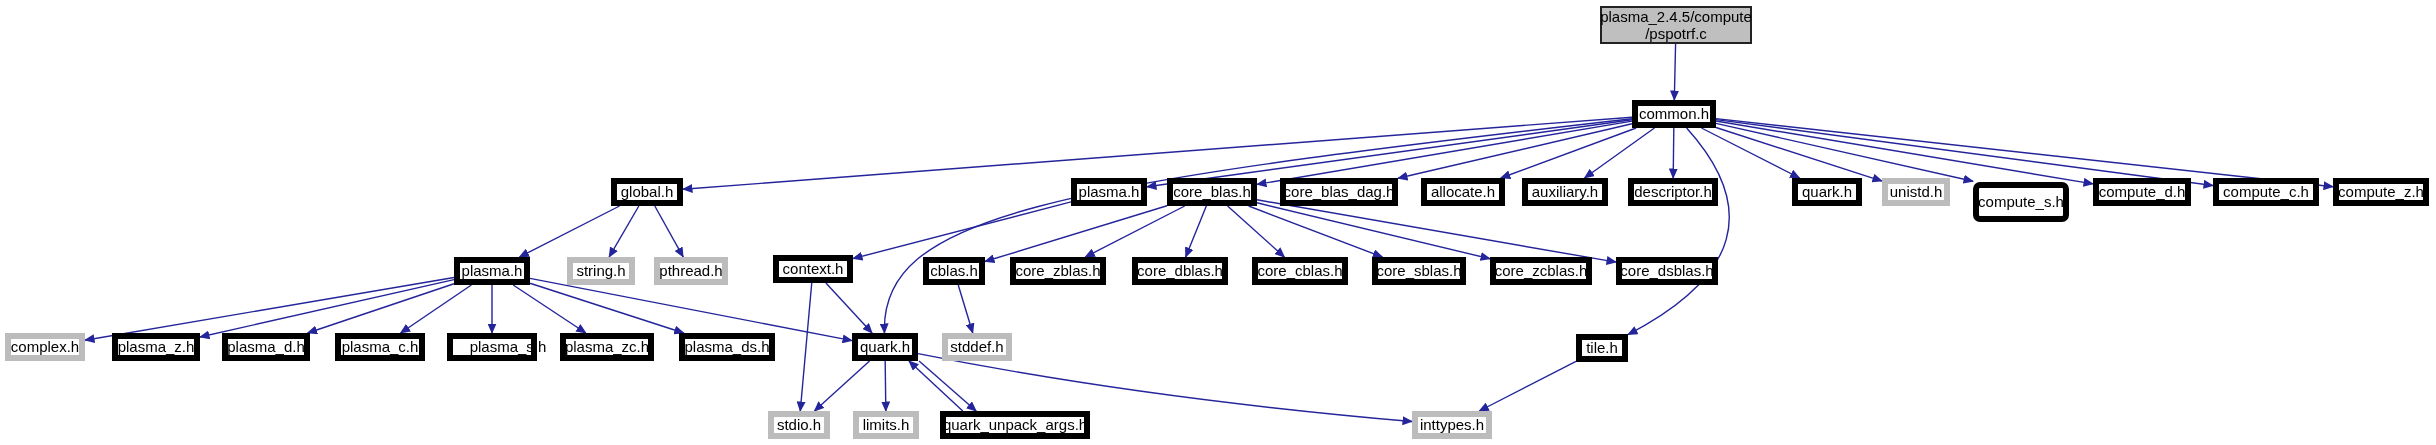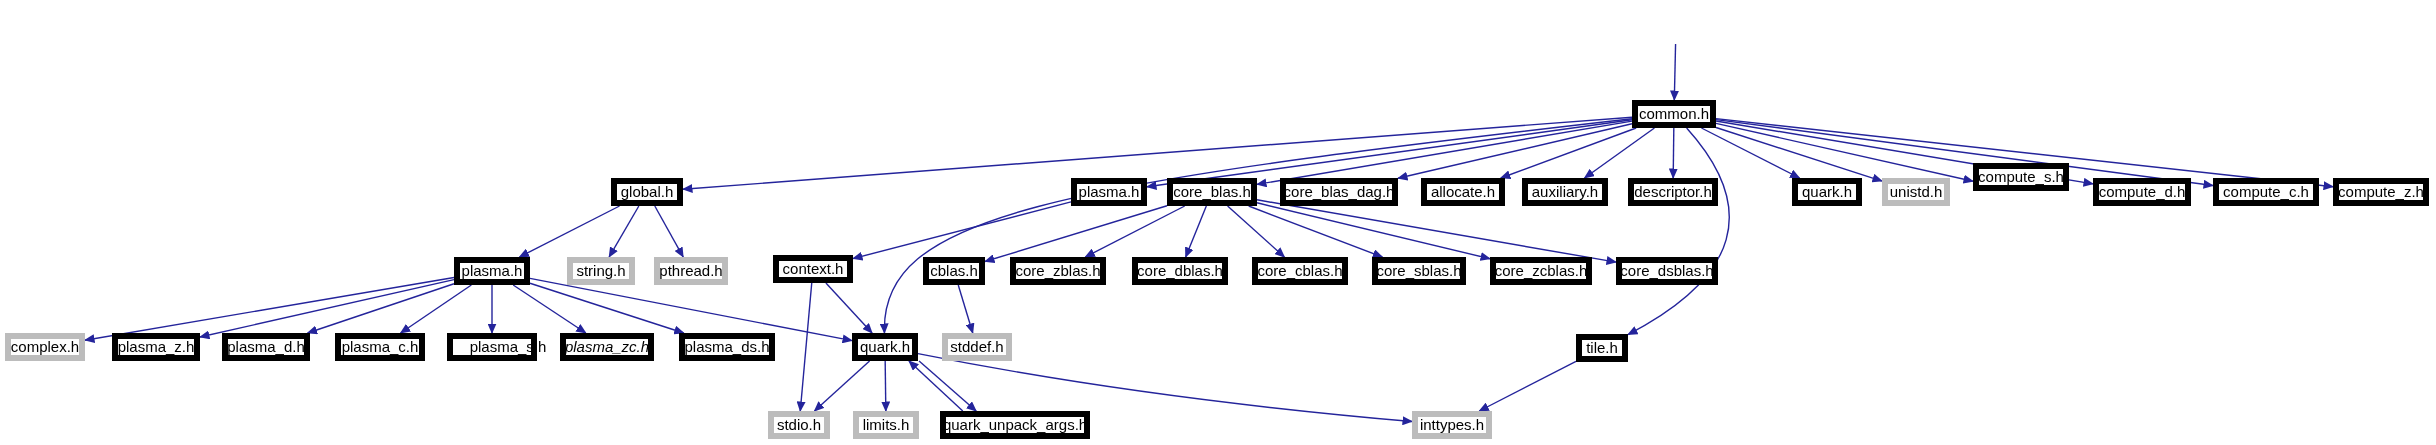--- a/index.html
+++ b/index.html
@@ -63,51 +63,53 @@
       <path d="M1257,199.8131868131868 L1616,262.14505494505494" fill="none" stroke="#24249b" stroke-width="1.4" marker-end="url(#arrow)"></path>
       <path d="M958.2368421052631,285 L972.7631578947369,333" fill="none" stroke="#24249b" stroke-width="1.4" marker-end="url(#arrow)"></path>
       <path d="M869.5641025641025,361 L814.4358974358975,411" fill="none" stroke="#24249b" stroke-width="1.4" marker-end="url(#arrow)"></path>
       <path d="M885.1794871794872,361 L885.8205128205128,411" fill="none" stroke="#24249b" stroke-width="1.4" marker-end="url(#arrow)"></path>
       <path d="M919.1025641025641,361 L976.1794871794872,411" fill="none" stroke="#24249b" stroke-width="1.4" marker-end="url(#arrow)"></path>
       <path d="M918,353.6 Q1140,398 1412,421.53846153846155" fill="none" stroke="#24249b" stroke-width="1.4" marker-end="url(#arrow)"></path>
       <path d="M962.7435897435897,411 L908.9487179487179,361" fill="none" stroke="#24249b" stroke-width="1.4" marker-end="url(#arrow)"></path>
       <path d="M1576,361.3466666666667 L1479.2727272727273,411" fill="none" stroke="#24249b" stroke-width="1.4" marker-end="url(#arrow)"></path>
     </svg>
   <div id="nodes">
+      <div class="node root" style="left: 1600px; top: 6px; width: 152px; height: 38px;"><span>plasma_2.4.5/compute
+/pspotrf.c</span></div>
       <div class="node internal" style="left: 1632px; top: 100px; width: 84px; height: 28px;"><span>common.h</span></div>
       <div class="node internal" style="left: 611px; top: 178px; width: 72px; height: 28px;"><span>global.h</span></div>
       <div class="node internal" style="left: 1071px; top: 178px; width: 76px; height: 28px;"><span>plasma.h</span></div>
       <div class="node internal" style="left: 1167px; top: 178px; width: 90px; height: 28px;"><span>core_blas.h</span></div>
       <div class="node internal" style="left: 1280px; top: 178px; width: 118px; height: 28px;"><span>core_blas_dag.h</span></div>
       <div class="node internal" style="left: 1421px; top: 178px; width: 84px; height: 28px;"><span>allocate.h</span></div>
       <div class="node internal" style="left: 1522px; top: 178px; width: 86px; height: 28px;"><span>auxiliary.h</span></div>
       <div class="node internal" style="left: 1628px; top: 178px; width: 90px; height: 28px;"><span>descriptor.h</span></div>
       <div class="node internal" style="left: 1792px; top: 178px; width: 70px; height: 28px;"><span>quark.h</span></div>
       <div class="node external" style="left: 1882px; top: 178px; width: 68px; height: 28px;"><span>unistd.h</span></div>
-      <div class="node internal" style="left: 1973px; top: 163px; width: 96px; height: 28px;"><span>compute_s.h</span></div>
+      <div class="node internal" style="left: 1973px; top: 182px; width: 96px; height: 40px; border-radius: 7px;"><span>compute_s.h</span></div>
       <div class="node internal" style="left: 2093px; top: 178px; width: 98px; height: 28px;"><span>compute_d.h</span></div>
       <div class="node internal" style="left: 2213px; top: 178px; width: 106px; height: 28px; align-items: flex-end;"><span>compute_c.h</span></div>
       <div class="node internal" style="left: 2333px; top: 178px; width: 96px; height: 28px; text-align: center;"><span>compute_z.h</span></div>
       <div class="node internal" style="left: 454px; top: 257px; width: 76px; height: 28px;"><span>plasma.h</span></div>
       <div class="node external" style="left: 567px; top: 257px; width: 68px; height: 28px;"><span>string.h</span></div>
       <div class="node external" style="left: 654px; top: 257px; width: 74px; height: 28px;"><span>pthread.h</span></div>
       <div class="node internal" style="left: 773px; top: 255px; width: 80px; height: 28px;"><span>context.h</span></div>
       <div class="node internal" style="left: 923px; top: 257px; width: 62px; height: 28px;"><span>cblas.h</span></div>
       <div class="node internal" style="left: 1010px; top: 257px; width: 96px; height: 28px;"><span>core_zblas.h</span></div>
       <div class="node internal" style="left: 1132px; top: 257px; width: 96px; height: 28px;"><span>core_dblas.h</span></div>
       <div class="node internal" style="left: 1252px; top: 257px; width: 96px; height: 28px; text-align: center;"><span>core_cblas.h</span></div>
       <div class="node internal" style="left: 1372px; top: 257px; width: 94px; height: 28px;"><span>core_sblas.h</span></div>
       <div class="node internal" style="left: 1490px; top: 257px; width: 102px; height: 28px;"><span>core_zcblas.h</span></div>
       <div class="node internal" style="left: 1616px; top: 257px; width: 102px; height: 28px;"><span>core_dsblas.h</span></div>
       <div class="node external" style="left: 5px; top: 333px; width: 80px; height: 28px;"><span>complex.h</span></div>
       <div class="node internal" style="left: 112px; top: 333px; width: 88px; height: 28px;"><span>plasma_z.h</span></div>
       <div class="node internal" style="left: 222px; top: 333px; width: 88px; height: 28px;"><span>plasma_d.h</span></div>
       <div class="node internal" style="left: 335px; top: 333px; width: 90px; height: 28px;"><span>plasma_c.h</span></div>
       <div class="node internal" style="left: 447px; top: 333px; width: 90px; height: 28px; padding-left: 32px;"><span>plasma_s.h</span></div>
-      <div class="node internal" style="left: 560px; top: 333px; width: 94px; height: 28px; font-style: italic;"><span>plasma_zc.h</span></div>
+      <div class="node internal" style="left: 560px; top: 333px; width: 94px; height: 28px;"><span>plasma_zc.h</span></div>
       <div class="node internal" style="left: 679px; top: 333px; width: 96px; height: 28px;"><span>plasma_ds.h</span></div>
       <div class="node internal" style="left: 852px; top: 333px; width: 66px; height: 28px;"><span>quark.h</span></div>
       <div class="node external" style="left: 942px; top: 333px; width: 70px; height: 28px;"><span>stddef.h</span></div>
       <div class="node internal" style="left: 1576px; top: 334px; width: 52px; height: 28px;"><span>tile.h</span></div>
       <div class="node external" style="left: 768px; top: 411px; width: 62px; height: 28px;"><span>stdio.h</span></div>
       <div class="node external" style="left: 853px; top: 411px; width: 66px; height: 28px;"><span>limits.h</span></div>
       <div class="node internal" style="left: 940px; top: 411px; width: 150px; height: 28px;"><span>quark_unpack_args.h</span></div>
       <div class="node external" style="left: 1412px; top: 411px; width: 80px; height: 28px;"><span>inttypes.h</span></div>
     </div>
 </div>

